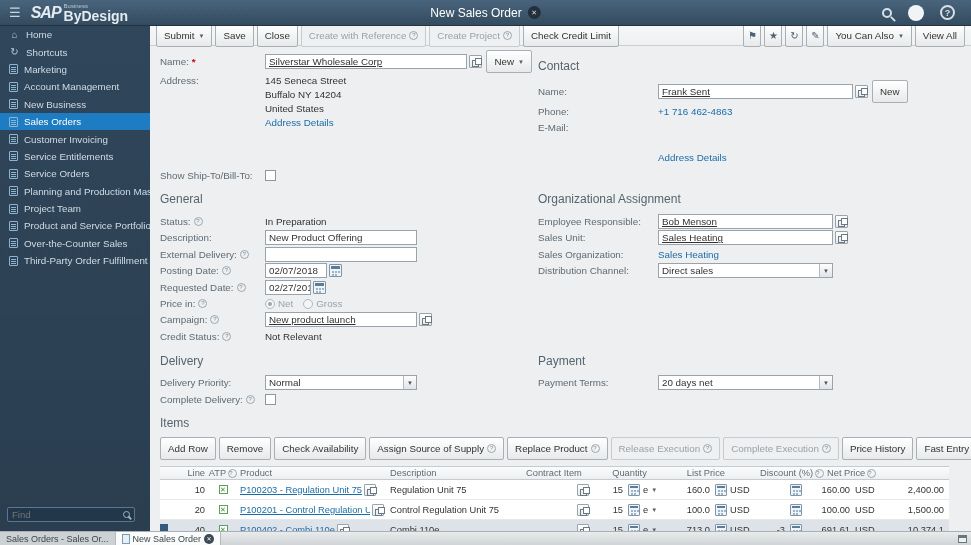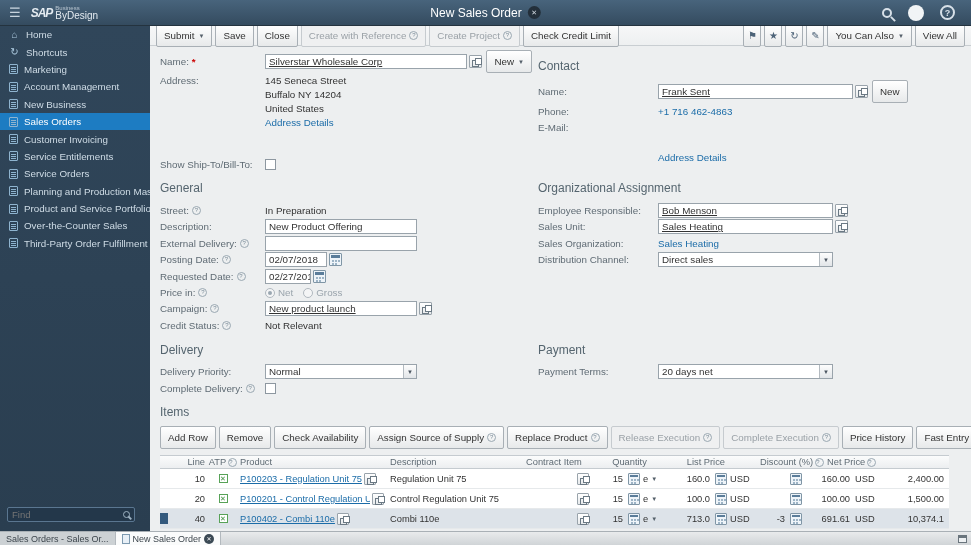--- a/index.html
+++ b/index.html
@@ -3,24 +3,24 @@
 <meta charset="utf-8">
 <style>
   *{box-sizing:border-box;margin:0;padding:0}
   html,body{width:971px;height:545px;overflow:hidden}
   body{font-family:"Liberation Sans",sans-serif;font-size:11px;color:#333;background:#edeff0;position:relative}
 
   
   .topbar{position:absolute;top:0;left:0;right:0;height:26px;background:linear-gradient(#48647c,#344b5f);border-bottom:1px solid #24333f;display:flex;align-items:center;color:#e8eef4;z-index:5}
   .hamburger{margin:0 10px 0 9px;font-size:13px;color:#c8d4de;cursor:pointer}
   .logo{display:flex;align-items:center}
-  .logo .sap{font-weight:bold;font-style:italic;font-size:12px;color:#e4ebf1;letter-spacing:-1px}
+  .logo .sap{font-weight:bold;font-style:italic;font-size:16px;color:#e4ebf1;letter-spacing:-1px}
   .logo .byd{display:flex;flex-direction:column;line-height:1;margin-left:3px}
   .logo .byd .biz{font-size:6px;color:#b9c6d1}
-  .logo .byd .byd2{font-size:10px;font-weight:normal;color:#e4ebf1}
+  .logo .byd .byd2{font-size:14px;font-weight:bold;color:#e4ebf1}
   .top-title{position:absolute;left:50%;transform:translateX(-50%);display:flex;align-items:center;gap:6px;font-size:12px;color:#fff}
   .close-badge{width:13px;height:13px;border-radius:50%;background:#232f3a;color:#cfd8df;display:flex;align-items:center;justify-content:center;font-size:7px;cursor:pointer}
   .top-right{margin-left:auto;display:flex;align-items:center;gap:16px;margin-right:16px}
   .mag{width:10px;height:10px;border:2px solid #d7e0e8;border-radius:50%;position:relative;display:inline-block;cursor:pointer}
   .mag::after{content:"";position:absolute;width:6px;height:2px;background:#d7e0e8;transform:rotate(45deg);left:6px;top:8px}
   .avatar{width:16px;height:16px;border-radius:50%;background:#f1f4f6;cursor:pointer}
   .help{width:15px;height:15px;border-radius:50%;border:2px solid #d7e0e8;font-size:9px;font-weight:bold;display:flex;align-items:center;justify-content:center;color:#d7e0e8;cursor:pointer}
 
   
   .sidebar{position:absolute;top:26px;left:0;width:150px;bottom:14px;background:linear-gradient(#30465a,#2a3e50);color:#cfdce6;z-index:4}
@@ -161,20 +161,24 @@
   <div class="side-item">
     <span class="sicon"></span>
     <span>Service Orders</span>
   </div>
   <div class="side-item">
     <span class="sicon"></span>
     <span>Planning and Production Master D...</span>
   </div>
   <div class="side-item">
     <span class="sicon"></span>
+    <span>Project Team</span>
+  </div>
+  <div class="side-item">
+    <span class="sicon"></span>
     <span>Product and Service Portfolio</span>
   </div>
   <div class="side-item">
     <span class="sicon"></span>
     <span>Over-the-Counter Sales</span>
   </div>
   <div class="side-item">
     <span class="sicon"></span>
     <span>Third-Party Order Fulfillment</span>
   </div>
@@ -252,21 +256,21 @@
           <span class="lbl" style="padding-top:2px">
               <span>Address:</span>
             </span>
           <span style="display:flex;flex-direction:column;gap:3px;padding-top:2px">
             <span class="val">145 Seneca Street</span>
             <span class="val">Buffalo NY 14204</span>
             <span class="val">United States</span>
             <a class="link">Address Details</a>
           </span>
         </div>
-        <div class="frow" style="margin-top:28px">
+        <div class="frow" style="margin-top:39px">
           <span class="lbl">
               <span>Show Ship-To/Bill-To:</span>
             </span>
           <span class="chk"></span>
         </div>
       </section>
 
       <section class="rcol">
         <h2 class="sect">Contact</h2>
         <div class="frow">
@@ -297,21 +301,21 @@
           <a class="link">Address Details</a>
         </div>
       </section>
     </div>
 
     <div class="cols">
       <section>
         <h2 class="sect">General</h2>
         <div class="frow">
           <span class="lbl">
-            <span>Street:</span>
+            <span>Status:</span>
             <span class="info">?</span>
           </span>
           <span class="val">In Preparation</span>
         </div>
         <div class="frow">
           <span class="lbl">
               <span>Description:</span>
             </span>
           <input class="txt" style="width: 152px;" value="New Product Offering">
         </div>

